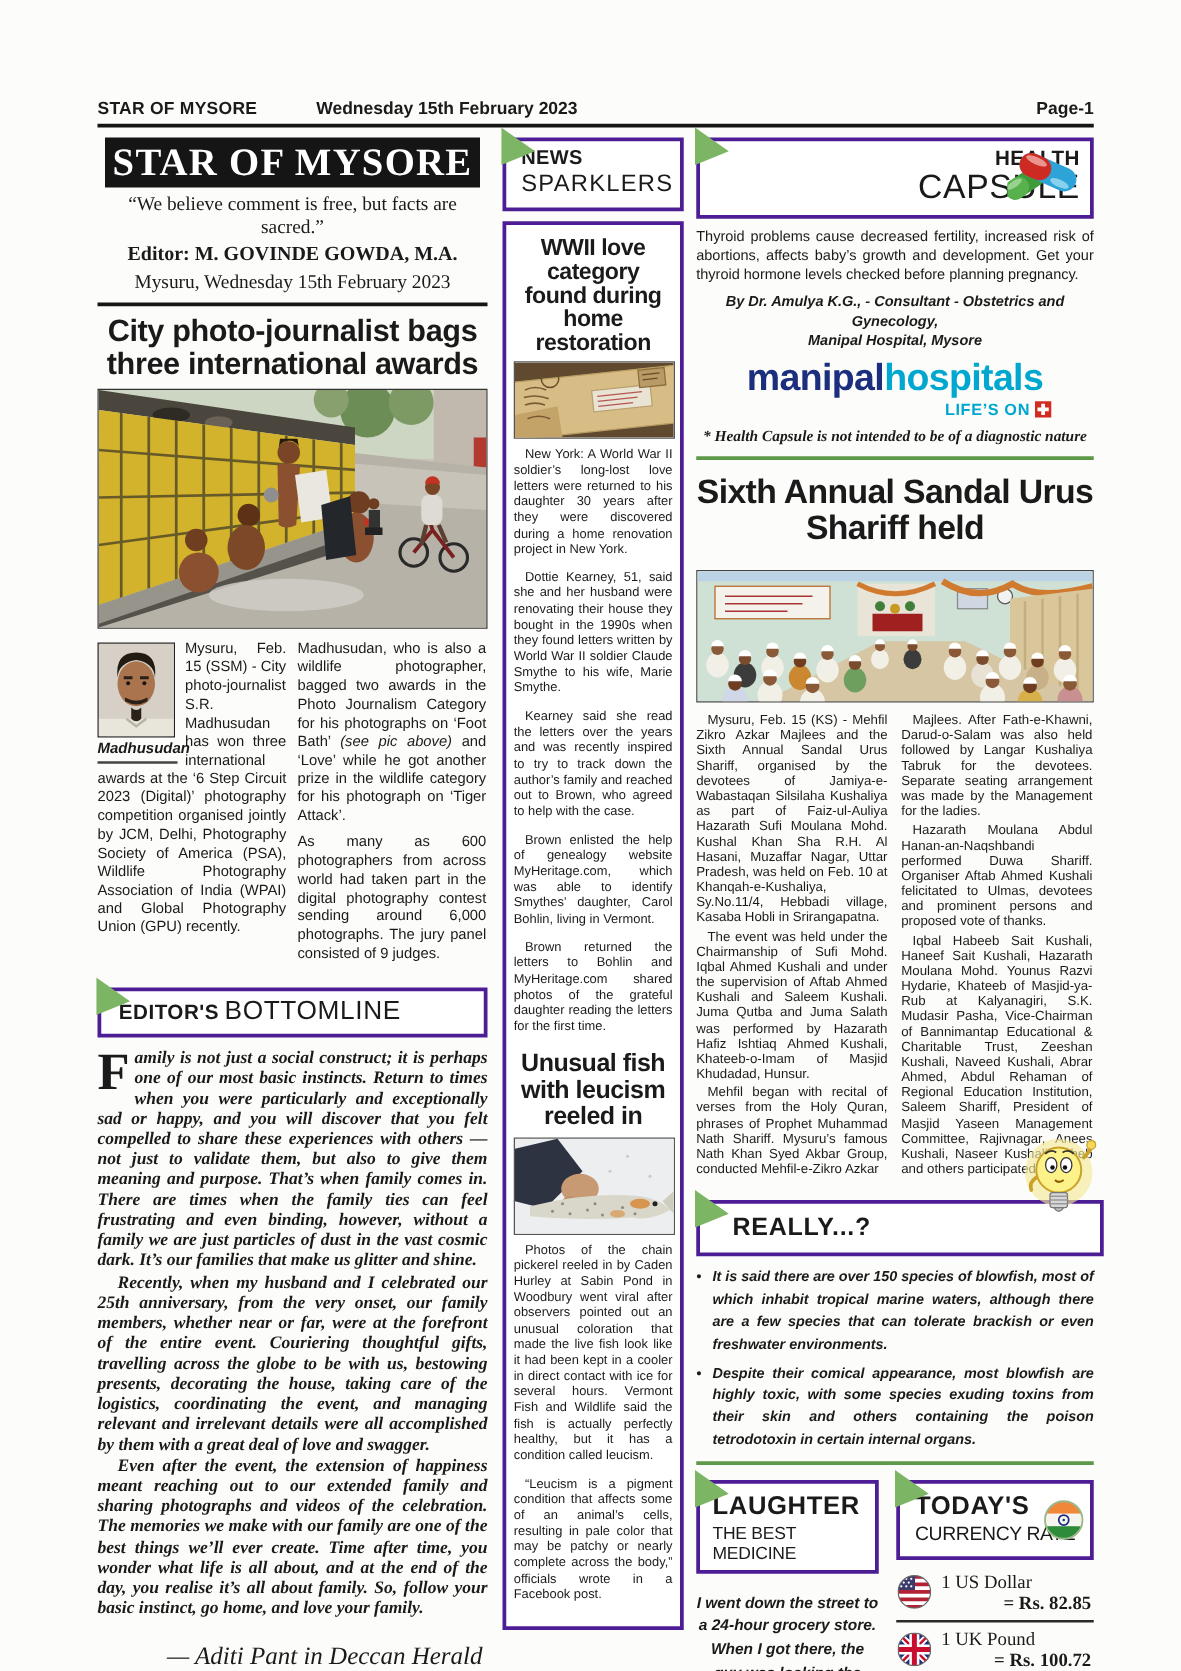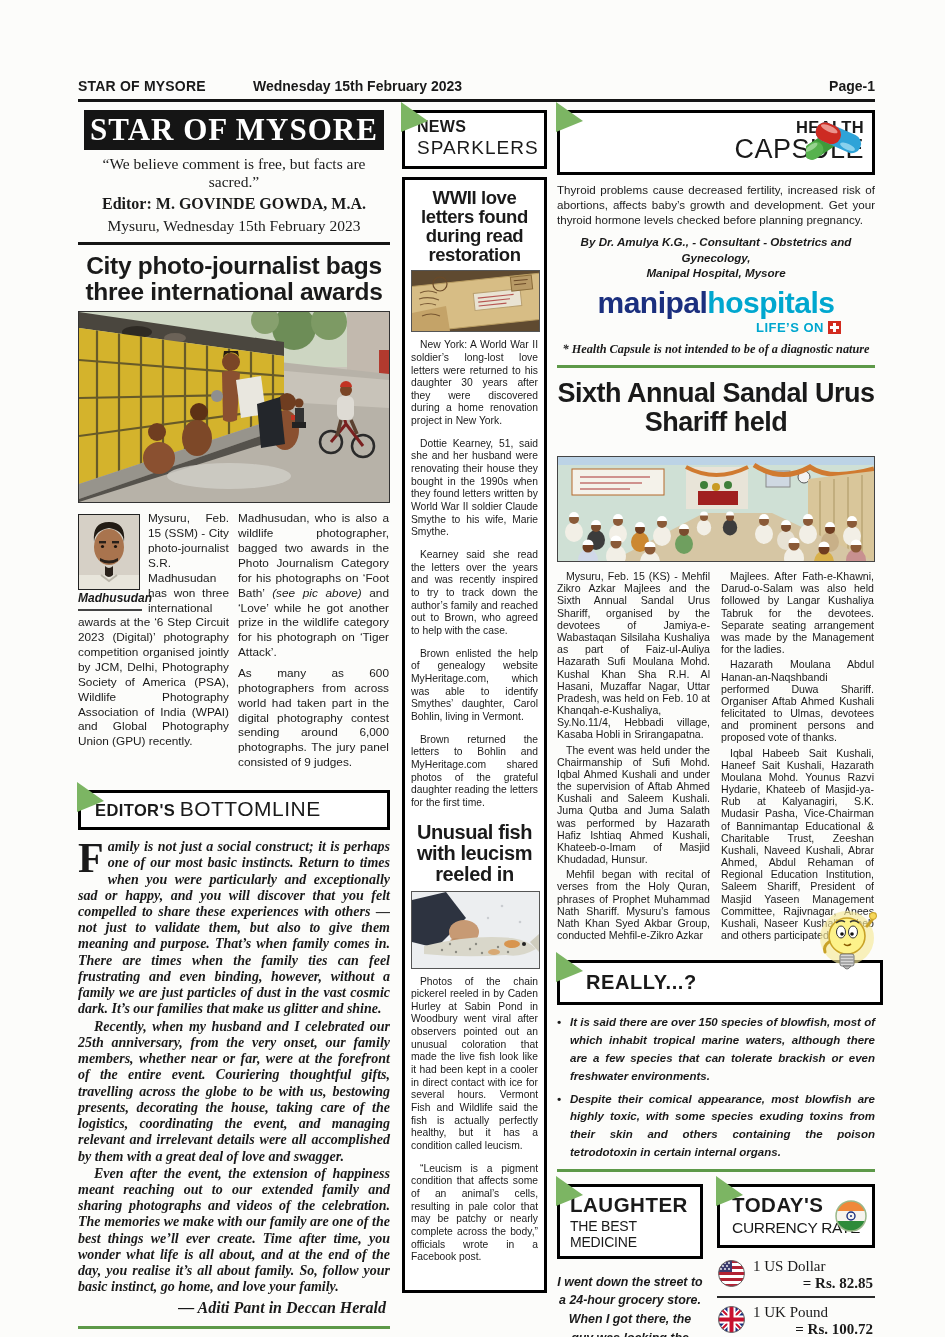--- a/index.html
+++ b/index.html
@@ -9,21 +9,21 @@
   .topbar{position:absolute;left:78px;top:78px;width:797px;height:20px;font-weight:bold;font-size:14px;}
   .top-paper{position:absolute;left:0;top:0;letter-spacing:.2px;}
   .top-date{position:absolute;left:175px;top:0;}
   .top-page{position:absolute;right:0;top:0;}
   .top-rule{position:absolute;left:78px;top:99px;width:797px;height:3px;background:#151515;}
   
   .col-left{position:absolute;left:78px;top:110px;width:312px;}
   .col-mid{position:absolute;left:402px;top:110px;width:145px;}
   .col-right{position:absolute;left:557px;top:110px;width:318px;}
   
-  .gbox{border:3px solid #000000;background:#fff;position:relative;}
+  .gbox{border:3px solid #4c1d95;background:#fff;position:relative;}
   .fold{position:absolute;left:-4px;top:-11px;}
   .grule{height:3px;background:#5d9948;}
   svg{display:block;}
   p{margin:0;}
   
   .mast-box{margin:0 6px;background:#151515;color:#fff;text-align:center;
             font-family:"Liberation Serif",serif;font-weight:bold;font-size:31px;
             line-height:40px;letter-spacing:1px;}
   .tagline{font-family:"Liberation Serif",serif;font-size:15.5px;text-align:center;margin-top:5px;}
   .editor-line{font-family:"Liberation Serif",serif;font-weight:bold;font-size:16px;text-align:center;margin-top:4px;}
@@ -43,22 +43,22 @@
   
   .bl-header{margin-top:14px;padding:4px 8px 6px 14px;}
   .bl-small{font-weight:bold;font-size:16.5px;letter-spacing:.4px;}
   .bl-big{font-size:21px;letter-spacing:.5px;}
   .bl-body{margin-top:9px;font-family:"Liberation Serif",serif;font-style:italic;font-weight:bold;
            font-size:14px;line-height:1.16;text-align:justify;}
   .bl-body p{margin-bottom:1px;}
   .bl-body p.ind{text-indent:16px;}
   .dropcap{float:left;font-size:42px;line-height:.82;font-weight:bold;font-style:normal;
            padding:2px 4px 0 0;font-family:"Liberation Serif",serif;}
-  .bl-byline{font-family:"Liberation Serif",serif;font-style:italic;font-weight:bold;
-             font-size:16px;text-align:right;padding-right:4px;margin-top:3px;}
+  .bl-byline{font-family:"Liberation Serif",serif;font-style:italic;font-weight:normal;
+             font-size:20px;text-align:right;padding-right:4px;margin-top:18px;}
   .bl-rule{margin-top:9px;}
   
   .ns-header{padding:5px 8px 7px 12px;}
   .ns-small{font-weight:bold;font-size:16px;letter-spacing:.3px;}
   .ns-big{font-size:19px;letter-spacing:1px;margin-top:1px;}
   .ns-body{margin-top:8px;padding:6px 6px 8px;min-height:1096px;}
   .ns-h1{font-size:18.5px;font-weight:bold;line-height:1.03;text-align:center;letter-spacing:-.4px;margin:2px 0 6px;}
   .ns-h2{font-size:20px;font-weight:bold;line-height:1.05;text-align:center;letter-spacing:-.4px;margin:12px 0 6px;}
   .ns-photo{border:1px solid #555;margin:2px auto 7px;}
   .ns-body p{font-size:10.3px;line-height:1.23;text-align:justify;text-indent:9px;margin-bottom:10px;}
@@ -242,21 +242,21 @@
   <div class="col-mid">
     <div class="gbox ns-header">
       <svg class="fold" width="30" height="32">
           <polygon points="0,0 0,30 27,19" fill="#7cb563"></polygon>
         </svg>
       <div class="ns-small">NEWS</div>
       <div class="ns-big">SPARKLERS</div>
     </div>
 
     <div class="gbox ns-body">
-      <h2 class="ns-h1">WWII love letters found during read restoration</h2>
+      <h2 class="ns-h1">WWII love category found during home restoration</h2>
       <svg class="ns-photo" width="127" height="60" viewBox="0 0 127 60" preserveAspectRatio="none">
         <rect width="127" height="60" fill="#5f4a30"></rect>
         <g transform="rotate(-6 64 30)">
           <rect x="-8" y="9" width="143" height="46" fill="#d7bd85" stroke="#b99d63"></rect>
         </g>
         <polygon points="0,42 34,35 38,60 0,60" fill="#c4a368"></polygon>
         <circle cx="28" cy="13" r="7" fill="none" stroke="#6b4a28" stroke-width="1.2"></circle>
         <g stroke="#6b4a28" stroke-width="1.2" fill="none" opacity="0.85">
           <path d="M8,22 q8,-4 17,0"></path>
             <path d="M7,28 q10,-3 20,1"></path>

